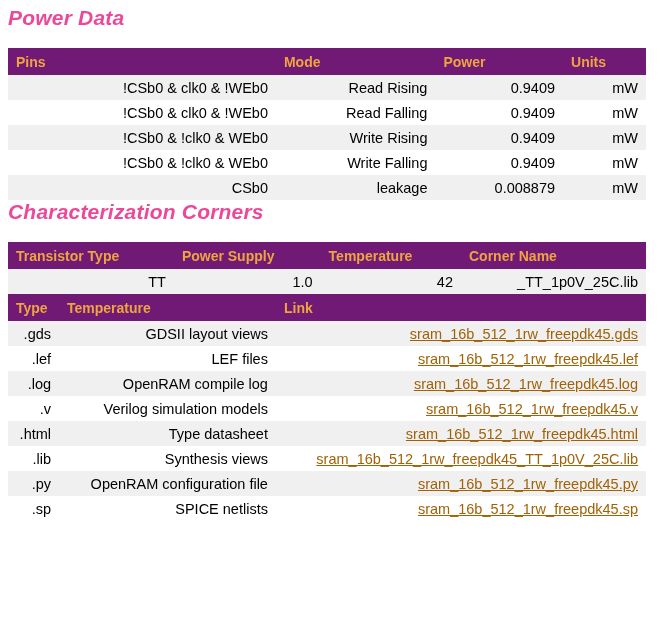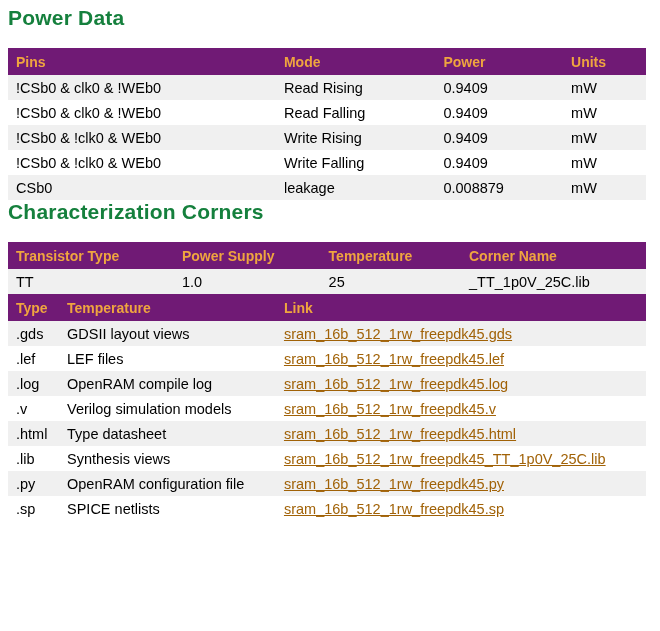--- a/index.html
+++ b/index.html
@@ -14,42 +14,43 @@
     height: 631px;
     box-sizing: border-box;
     padding: 6px 14px 8px 8px;
     overflow: hidden;
   }
   h2.section-title {
     font-size: 21px;
     font-weight: 600;
     margin: 0 0 18px 0;
     padding: 0;
-    color: #15803d;
+    color: #ec4899;
     letter-spacing: 0.2px;
+    font-style: italic;
   }
   h2.section-title.spaced {
   }
   table.data-table {
     width: 100%;
     border-collapse: collapse;
     table-layout: fixed;
   }
   table.data-table th {
     background: #701a75;
     color: #EFA53F;
     font-weight: bold;
     font-size: 14px;
     text-align: left;
     padding: 6px 8px 5px 8px;
   }
   table.data-table td {
     font-size: 14.5px;
     padding: 5px 8px 4px 8px;
-    text-align: left;
+    text-align: right;
     color: #000000;
     white-space: nowrap;
     overflow: hidden;
   }
   table.data-table tr.odd td { background: #F0F0F0; }
   table.data-table tr.even td { background: #FFFFFF; }
   a.file-link {
     color: #a16207;
     text-decoration: underline;
   }
@@ -138,21 +139,21 @@
         <th>Transistor Type</th>
         <th>Power Supply</th>
         <th>Temperature</th>
         <th>Corner Name</th>
       </tr>
     </thead>
     <tbody>
       <tr class="odd">
         <td>TT</td>
         <td>1.0</td>
-        <td>25</td>
+        <td>42</td>
         <td>_TT_1p0V_25C.lib</td>
       </tr>
     </tbody>
   </table>
 
 
   <table class="data-table">
     <colgroup>
       <col class="col-type">
         <col class="col-desc">

